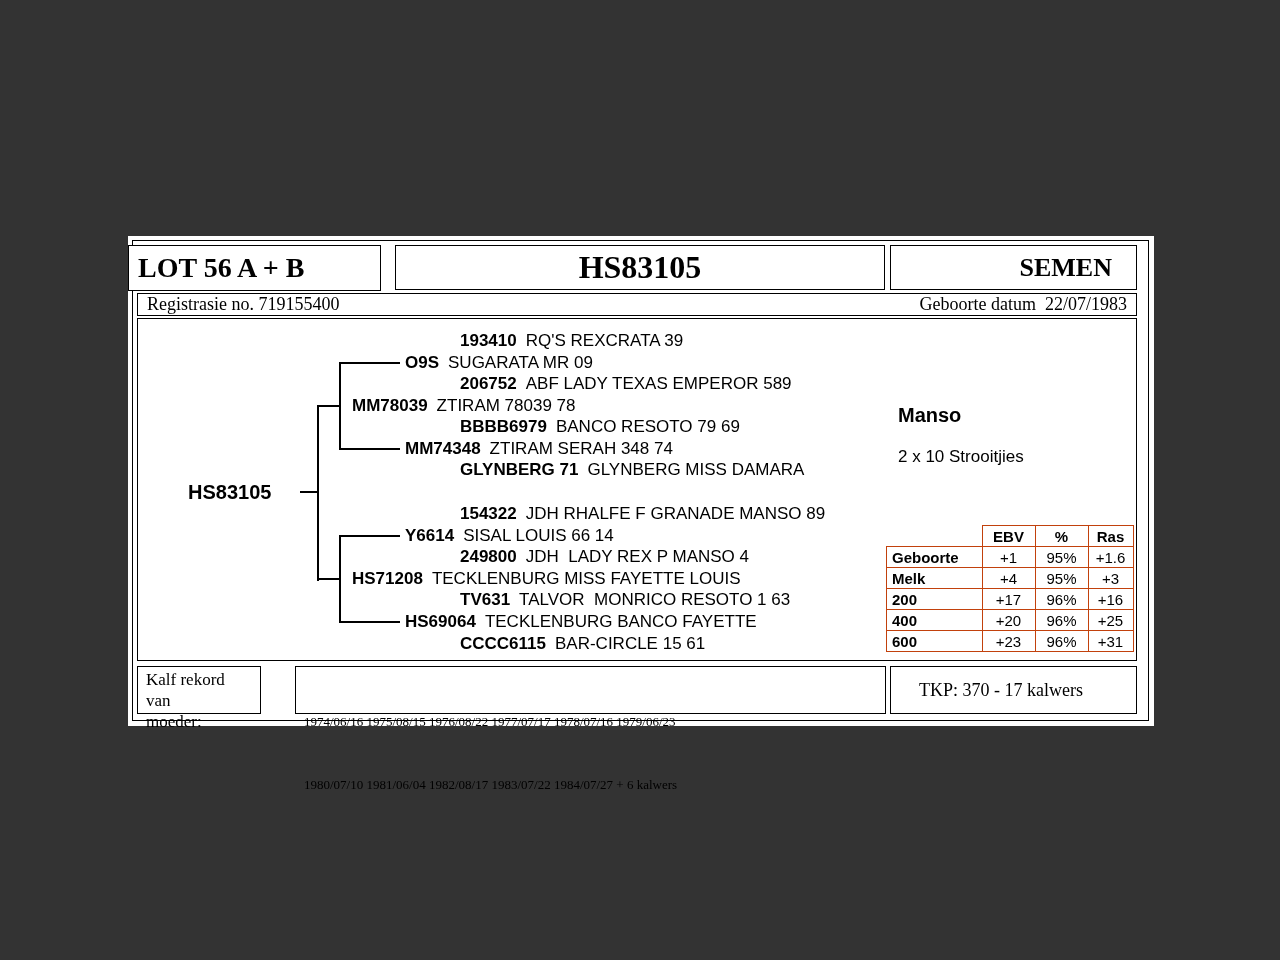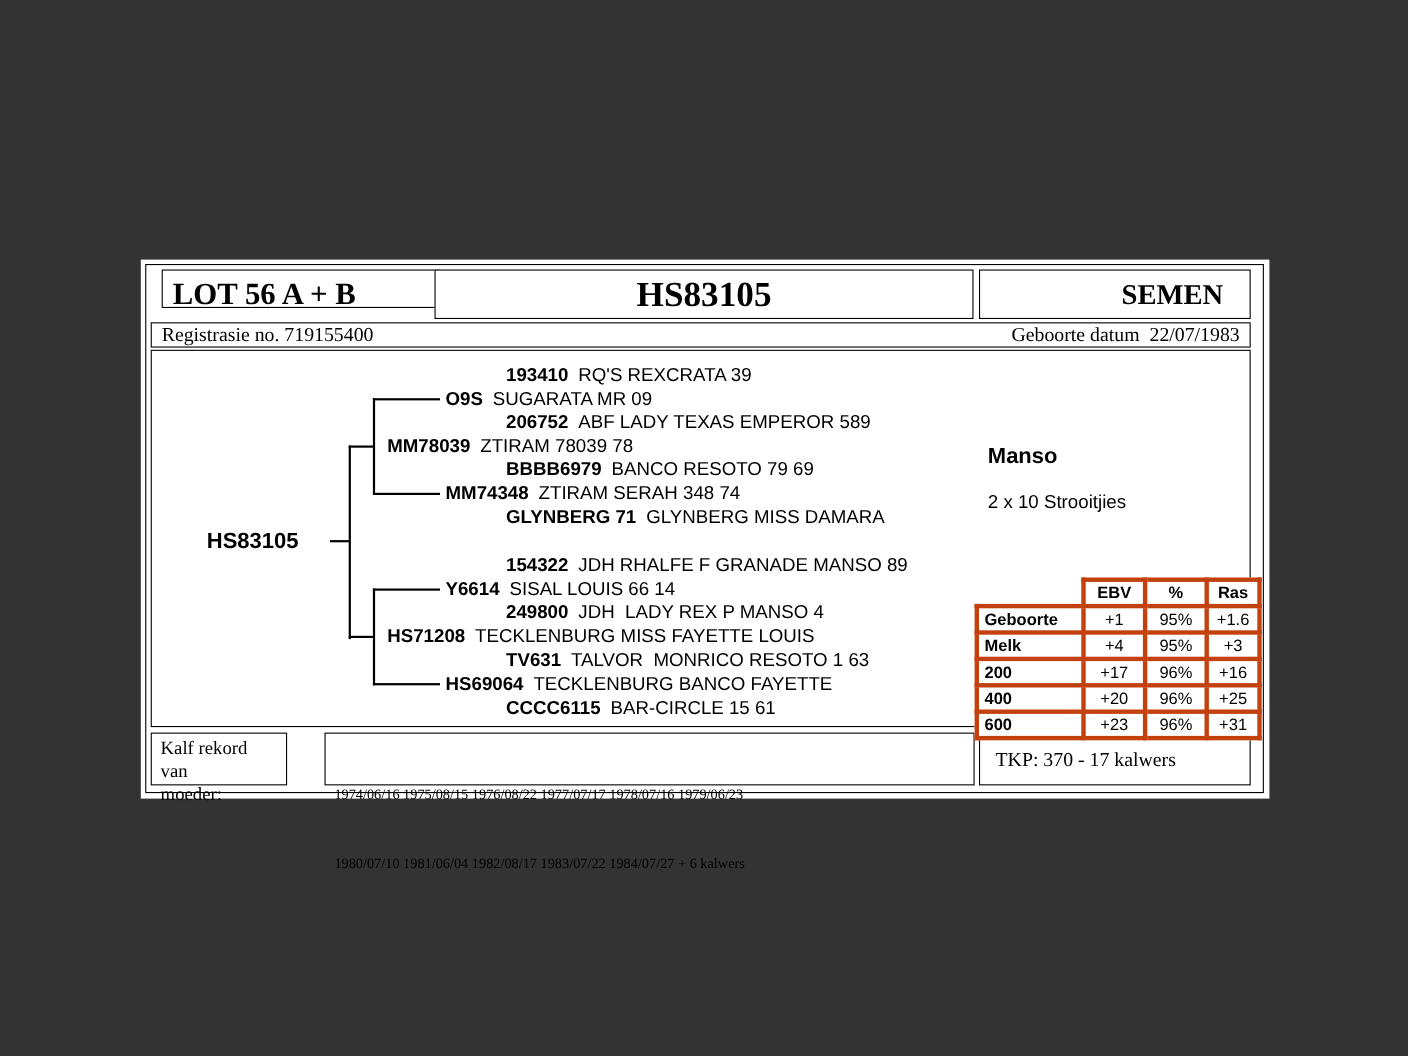--- a/index.html
+++ b/index.html
@@ -15,21 +15,21 @@
     background:#ffffff;color:#000;
   }
   .frame{
     position:absolute;left:4px;top:4px;right:5px;bottom:5px;
     border:1px solid #000;
   }
   .cell{
     position:absolute;box-sizing:border-box;border:1px solid #000;background:#fff;
   }
   
-  .hcell1{left:19px;top:9px;width:253px;height:35px;
+  .hcell1{left:0;top:9px;width:253px;height:46px;
     font-family:"Liberation Serif", serif;font-weight:bold;font-size:28px;
     line-height:43px;padding-left:9px;}
   .hcell2{left:267px;top:9px;width:490px;height:45px;
     font-family:"Liberation Serif", serif;font-weight:bold;font-size:32px;
     line-height:43px;text-align:center;}
   .hcell3{left:762px;top:9px;width:247px;height:45px;
     font-family:"Liberation Serif", serif;font-weight:bold;font-size:26px;
     line-height:43px;text-align:right;padding-right:24px;}
   
   .regrow{left:9px;top:57px;width:1000px;height:23px;
@@ -46,33 +46,33 @@
   .root-label{position:absolute;left:60px;top:245px;height:22px;line-height:22px;
     font-size:20px;font-weight:bold;z-index:2;}
   
   .tline{position:absolute;background:#000;z-index:1;}
   
   .breed-name{position:absolute;left:770px;top:168px;font-size:20px;font-weight:bold;z-index:2;}
   .breed-straws{position:absolute;left:770px;top:211px;font-size:17px;z-index:2;}
   
   .ebv{position:absolute;left:758px;top:289px;border-collapse:collapse;
     font-family:"Liberation Sans", sans-serif;font-size:15px;z-index:3;background:#fff;}
-  .ebv td{border:4px solid #c2410c;height:20px;padding:0;text-align:center;}
+  .ebv td{border:1px solid #c2410c;height:20px;padding:0;text-align:center;}
   .ebv td.lbl{text-align:left;font-weight:bold;padding-left:5px;}
   .ebv td.hdr{font-weight:bold;}
   .ebv td.blank{border:none;background:transparent;}
   .c-lbl{width:95px;} .c-ebv{width:52px;} .c-pct{width:52px;} .c-ras{width:44px;}
   
   .bcell1{left:9px;top:430px;width:124px;height:48px;
     font-family:"Liberation Serif", serif;font-size:17px;line-height:21px;padding:2px 8px;}
   .bcell2{left:167px;top:430px;width:591px;height:48px;
     font-family:"Liberation Serif", serif;font-size:13px;line-height:21px;padding:2px 8px;white-space:pre;}
   .bcell3{left:762px;top:430px;width:247px;height:48px;
     font-family:"Liberation Serif", serif;font-size:18px;
-    display:flex;align-items:center;padding-left:14px;}
+    display:flex;align-items:center;padding-left:28px;}
 </style>
 </head>
 <body>
 
 <div class="card">
   <div class="frame"></div>
 
   <div class="cell hcell1">LOT 56 A + B</div>
   <div class="cell hcell2">HS83105</div>
   <div class="cell hcell3">SEMEN</div>

